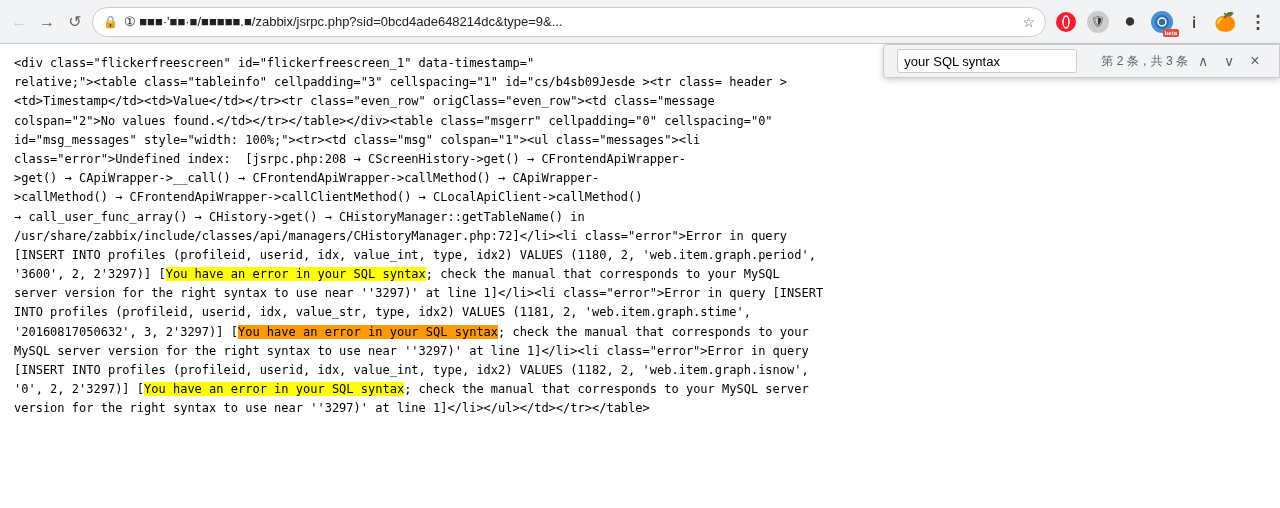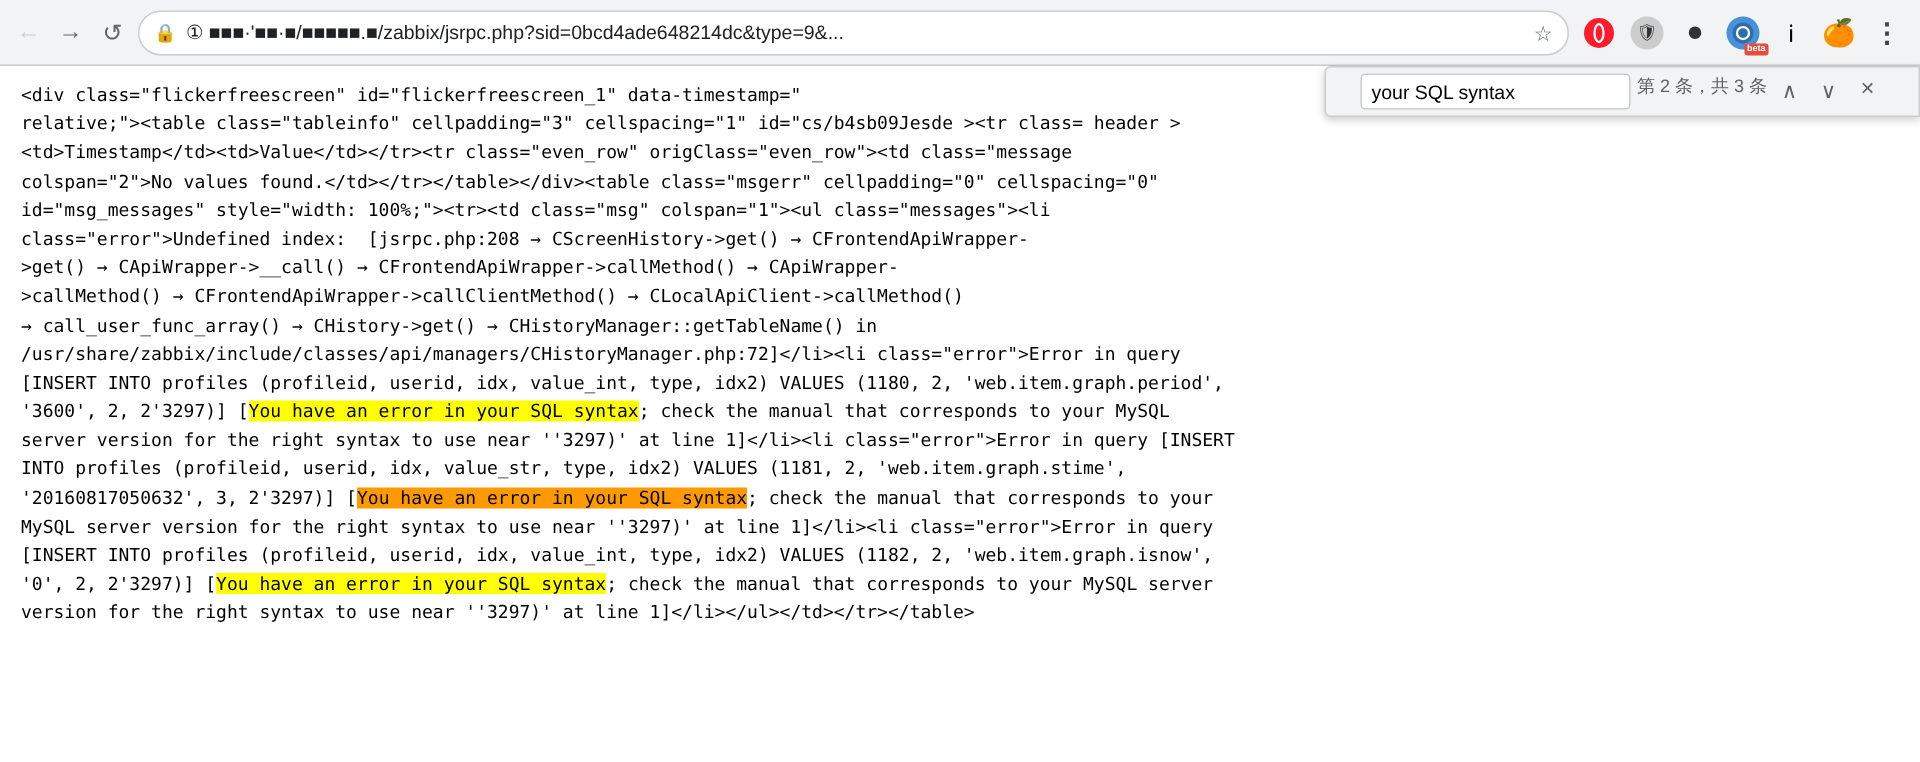--- a/index.html
+++ b/index.html
@@ -88,41 +88,43 @@
 
     
     .find-bar {
       position: absolute;
       top: 44px;
       right: 0;
       background: #f1f3f4;
       border: 1px solid #ccc;
       border-radius: 4px 0 0 4px;
       display: flex;
-      padding: 4px 23px;
+      align-items: center;
+      padding: 4px 13px;
       gap: 4px;
       z-index: 100;
       box-shadow: 0 2px 6px rgba(0,0,0,0.2);
     }
 
     .find-input {
       width: 180px;
       height: 24px;
       border: 1px solid #ccc;
       border-radius: 3px;
       padding: 2px 6px;
       font-size: 13px;
       background: #fff;
       outline: none;
     }
 
     .find-count {
       font-size: 12px;
       color: #5f6368;
       white-space: nowrap;
+      margin-left: 20px;
     }
 
     .find-nav-btn {
       width: 22px;
       height: 22px;
       display: flex;
       align-items: center;
       justify-content: center;
       cursor: pointer;
       border-radius: 50%;

